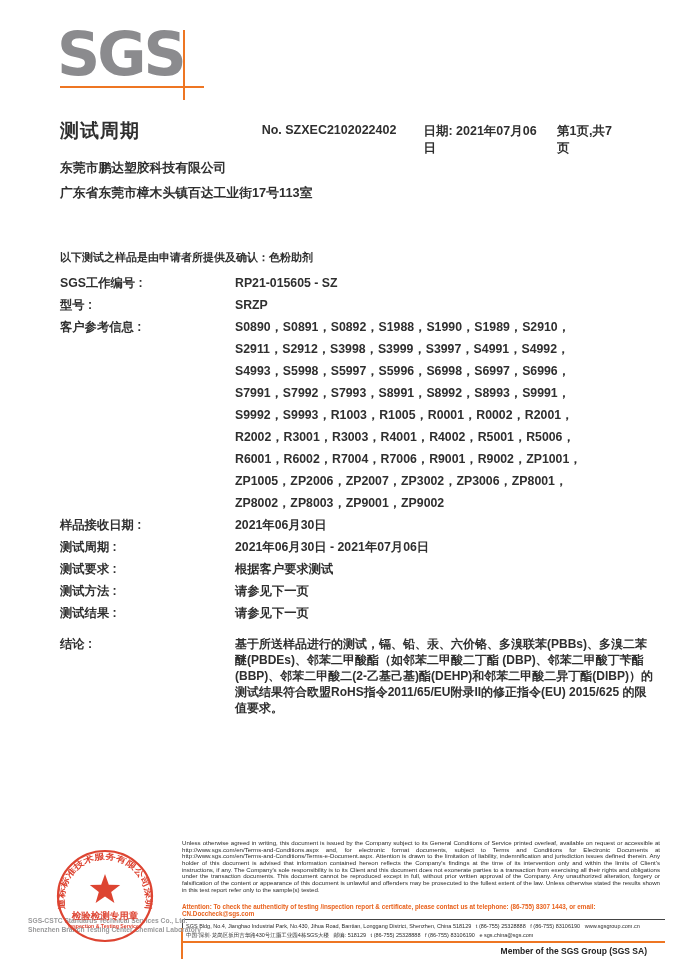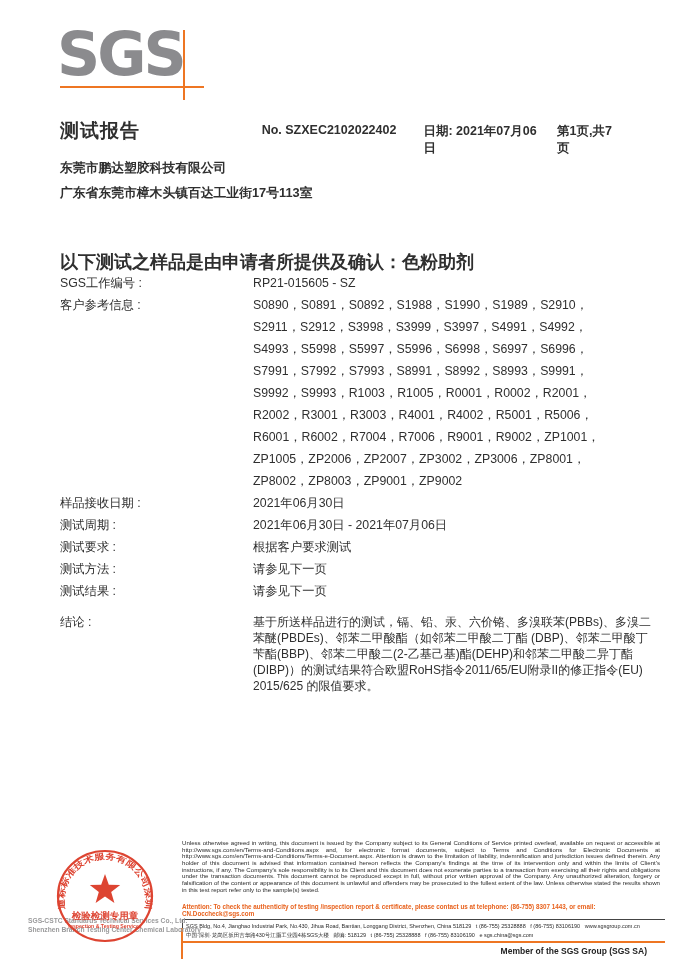--- a/index.html
+++ b/index.html
@@ -20,25 +20,25 @@
   .title-row{ position:absolute; left:60px; top:118px; width:560px; display:flex; align-items:flex-start; }
   .doc-title{ width:175px; font-size:19px; font-weight:bold; letter-spacing:1px; }
   .report-no{ width:173px; font-size:12.5px; font-weight:bold; padding-top:5px;margin-left:38px; }
   .hdr-date{ font-size:12.5px; font-weight:bold; padding-top:5px; }
   .hdr-pages{ font-size:12.5px; font-weight:bold; padding-top:5px; margin-left:16px; }
 
   
   .company{ position:absolute; left:60px; top:155px; font-size:12.8px; font-weight:bold; line-height:25px; }
 
   
-  .intro{ position:absolute; left:60px; top:250px; font-size:18px; font-weight:bold; }
+  .intro{ position:absolute; left:60px; top:250px; font-size:11px; font-weight:bold; }
 
   
   .rows{ position:absolute; left:60px; top:272px; width:597px; }
-  .row{ display:flex; font-size:12.3px; font-weight:normal; line-height:22px;gap:18px; }
+  .row{ display:flex; font-size:12.3px; font-weight:bold; line-height:22px; }
   .row .lbl{ width:175px; flex:none; }
   .row .val{ flex:1; white-space:pre-line; }
   .row-conclusion{ margin-top:9px; }
   .row-conclusion .val{ line-height:16px; padding-top:3px; font-size:12px; }
 
   
   .footer{ position:absolute; left:0; top:836px; width:677px; height:123px; }
   .smallprint{
     position:absolute; left:182px; top:4px; width:478px;
     font-size:6.1px; line-height:6.65px; text-align:justify; color:#2b2b2b;
@@ -65,37 +65,41 @@
 </head>
 <body>
 
 <div class="page">
 
   <div class="logo-text">SGS</div>
   <div class="logo-hline"></div>
   <div class="logo-vline"></div>
 
   <div class="title-row">
-    <div class="doc-title">测试报告</div>
+    <div class="doc-title">测试周期</div>
     <div class="report-no">No. SZXEC2102022402</div>
     <div class="hdr-date">日期: 2021年07月06日</div>
     <div class="hdr-pages">第1页,共7页</div>
   </div>
 
   <div class="company">
     <div>东莞市鹏达塑胶科技有限公司</div>
     <div>广东省东莞市樟木头镇百达工业街17号113室</div>
   </div>
 
   <div class="intro">以下测试之样品是由申请者所提供及确认：色粉助剂</div>
 
   <div class="rows">
     <div class="row">
       <div class="lbl">SGS工作编号 :</div>
       <div class="val">RP21-015605 - SZ</div>
+    </div>
+    <div class="row">
+      <div class="lbl">型号 :</div>
+      <div class="val">SRZP</div>
     </div>
     <div class="row">
       <div class="lbl">客户参考信息 :</div>
       <div class="val">S0890，S0891，S0892，S1988，S1990，S1989，S2910，
 S2911，S2912，S3998，S3999，S3997，S4991，S4992，
 S4993，S5998，S5997，S5996，S6998，S6997，S6996，
 S7991，S7992，S7993，S8991，S8992，S8993，S9991，
 S9992，S9993，R1003，R1005，R0001，R0002，R2001，
 R2002，R3001，R3003，R4001，R4002，R5001，R5006，
 R6001，R6002，R7004，R7006，R9001，R9002，ZP1001，

